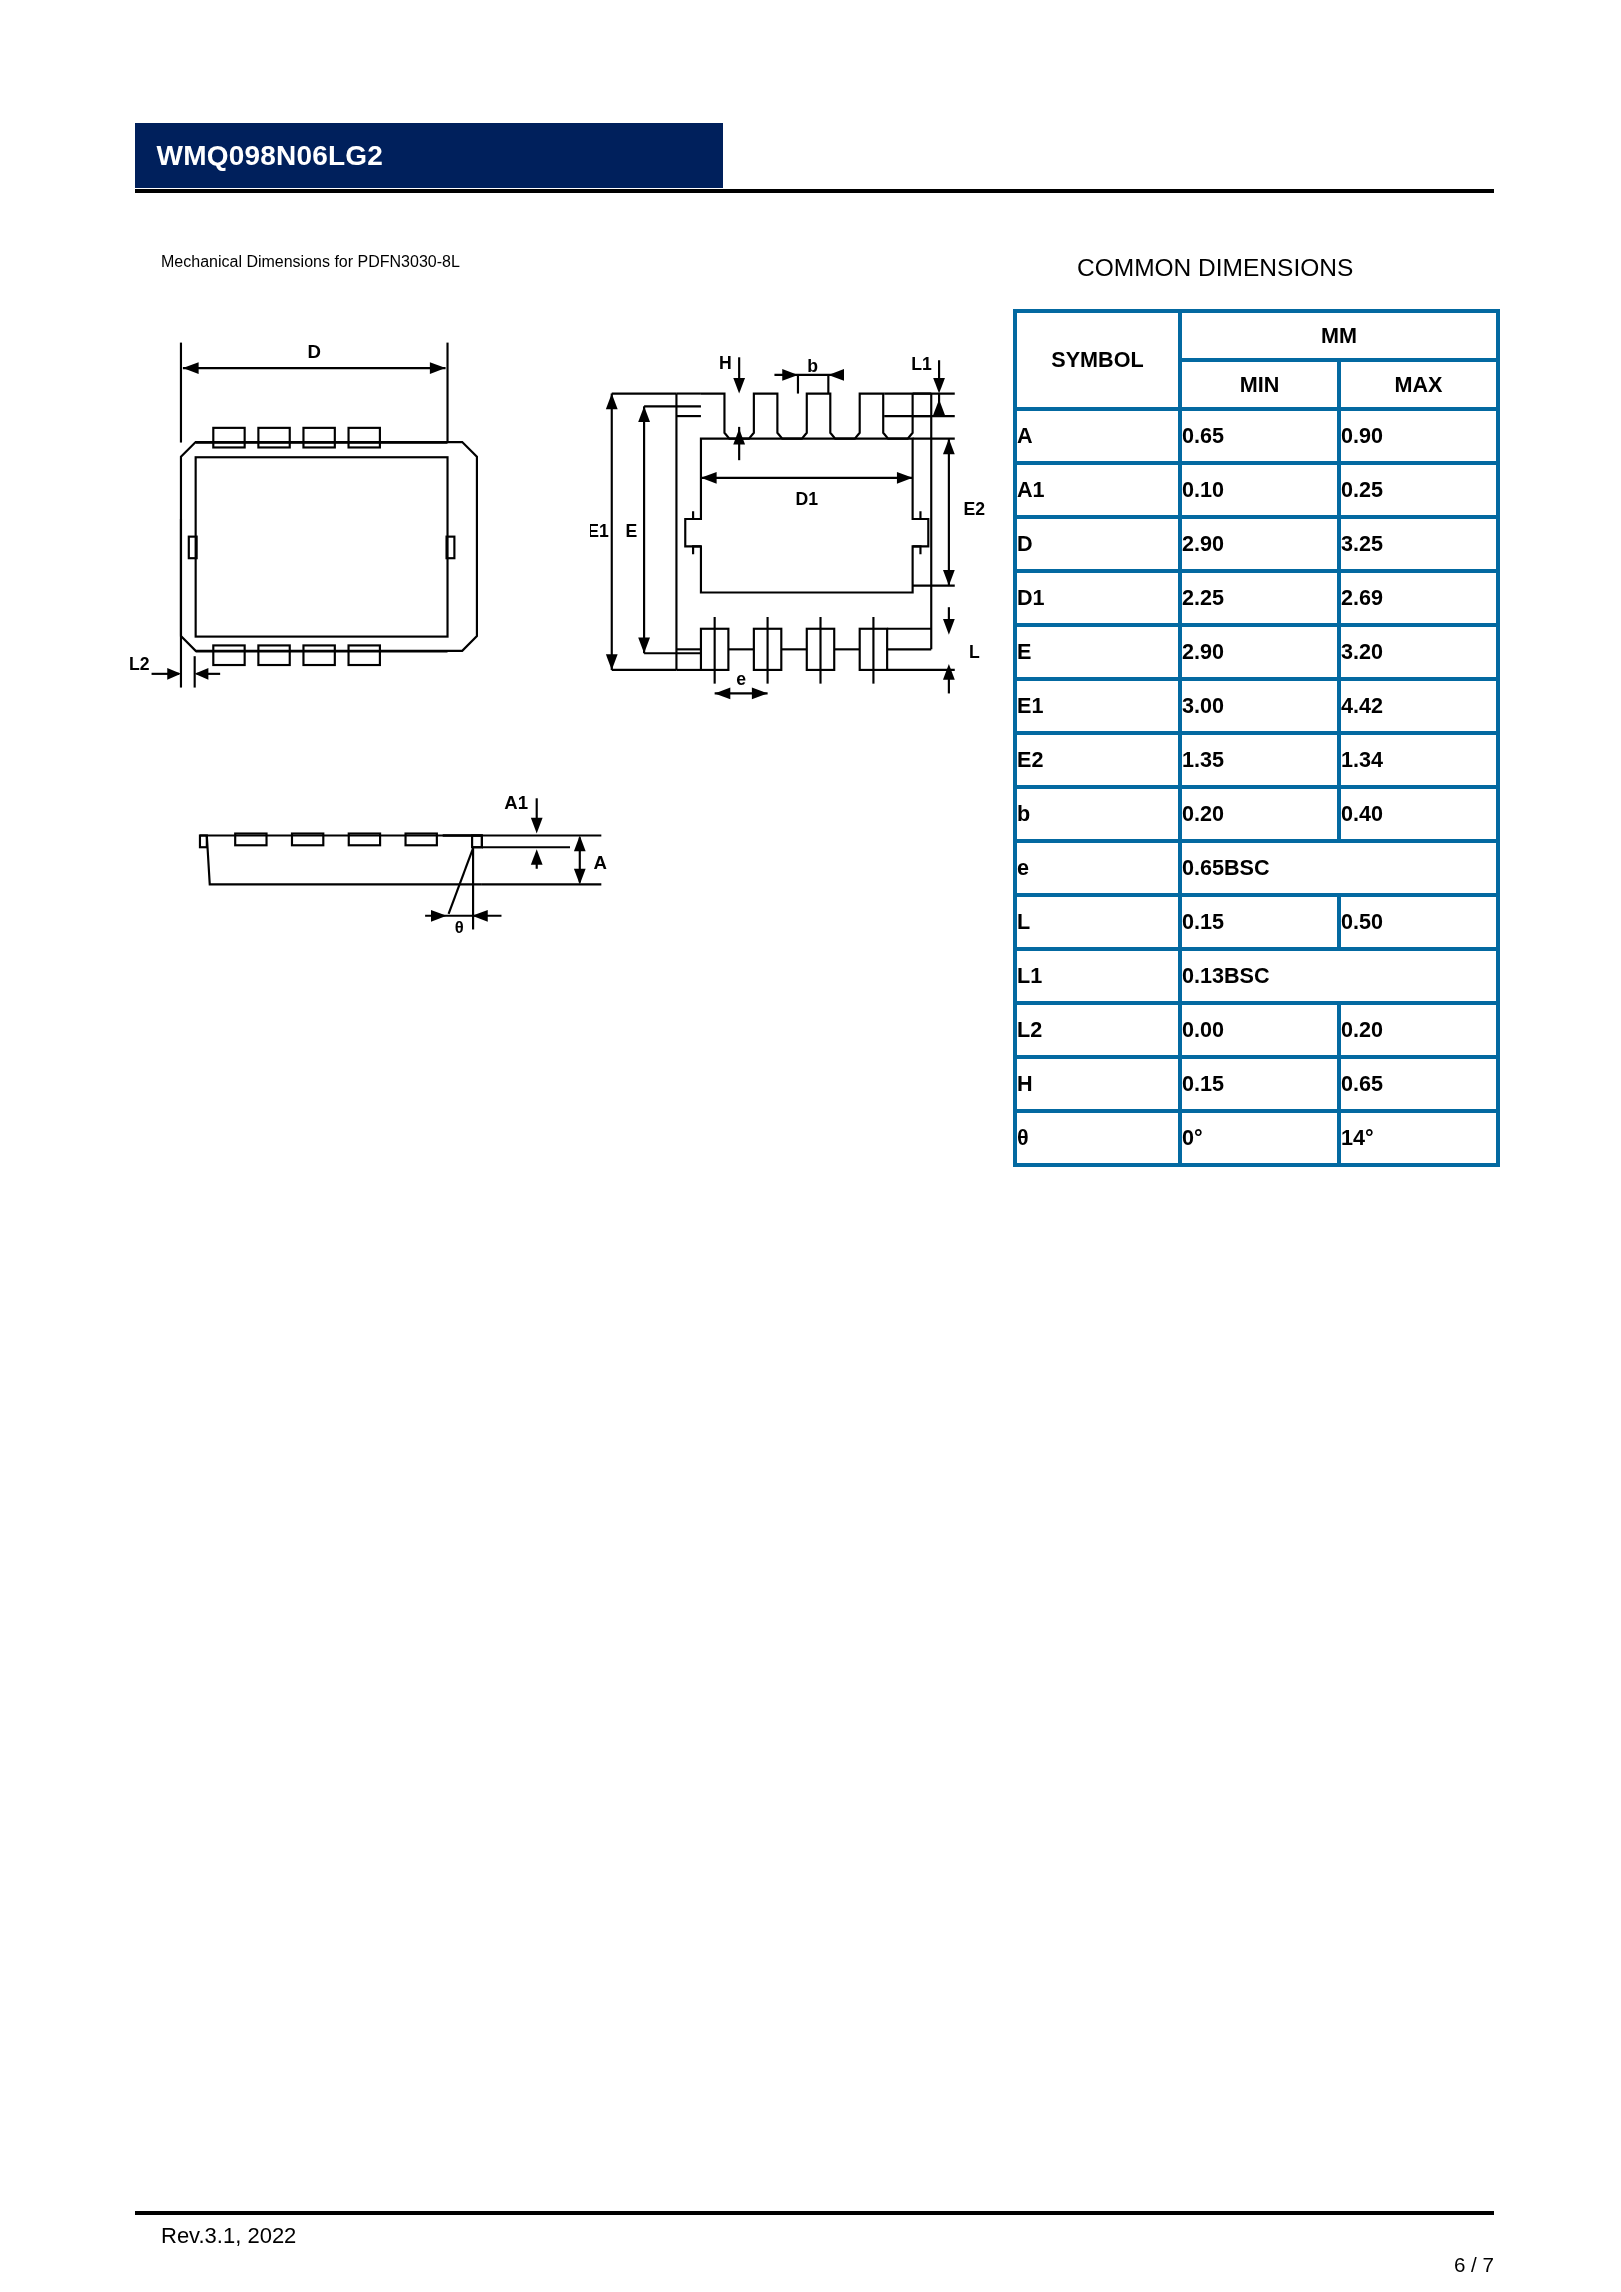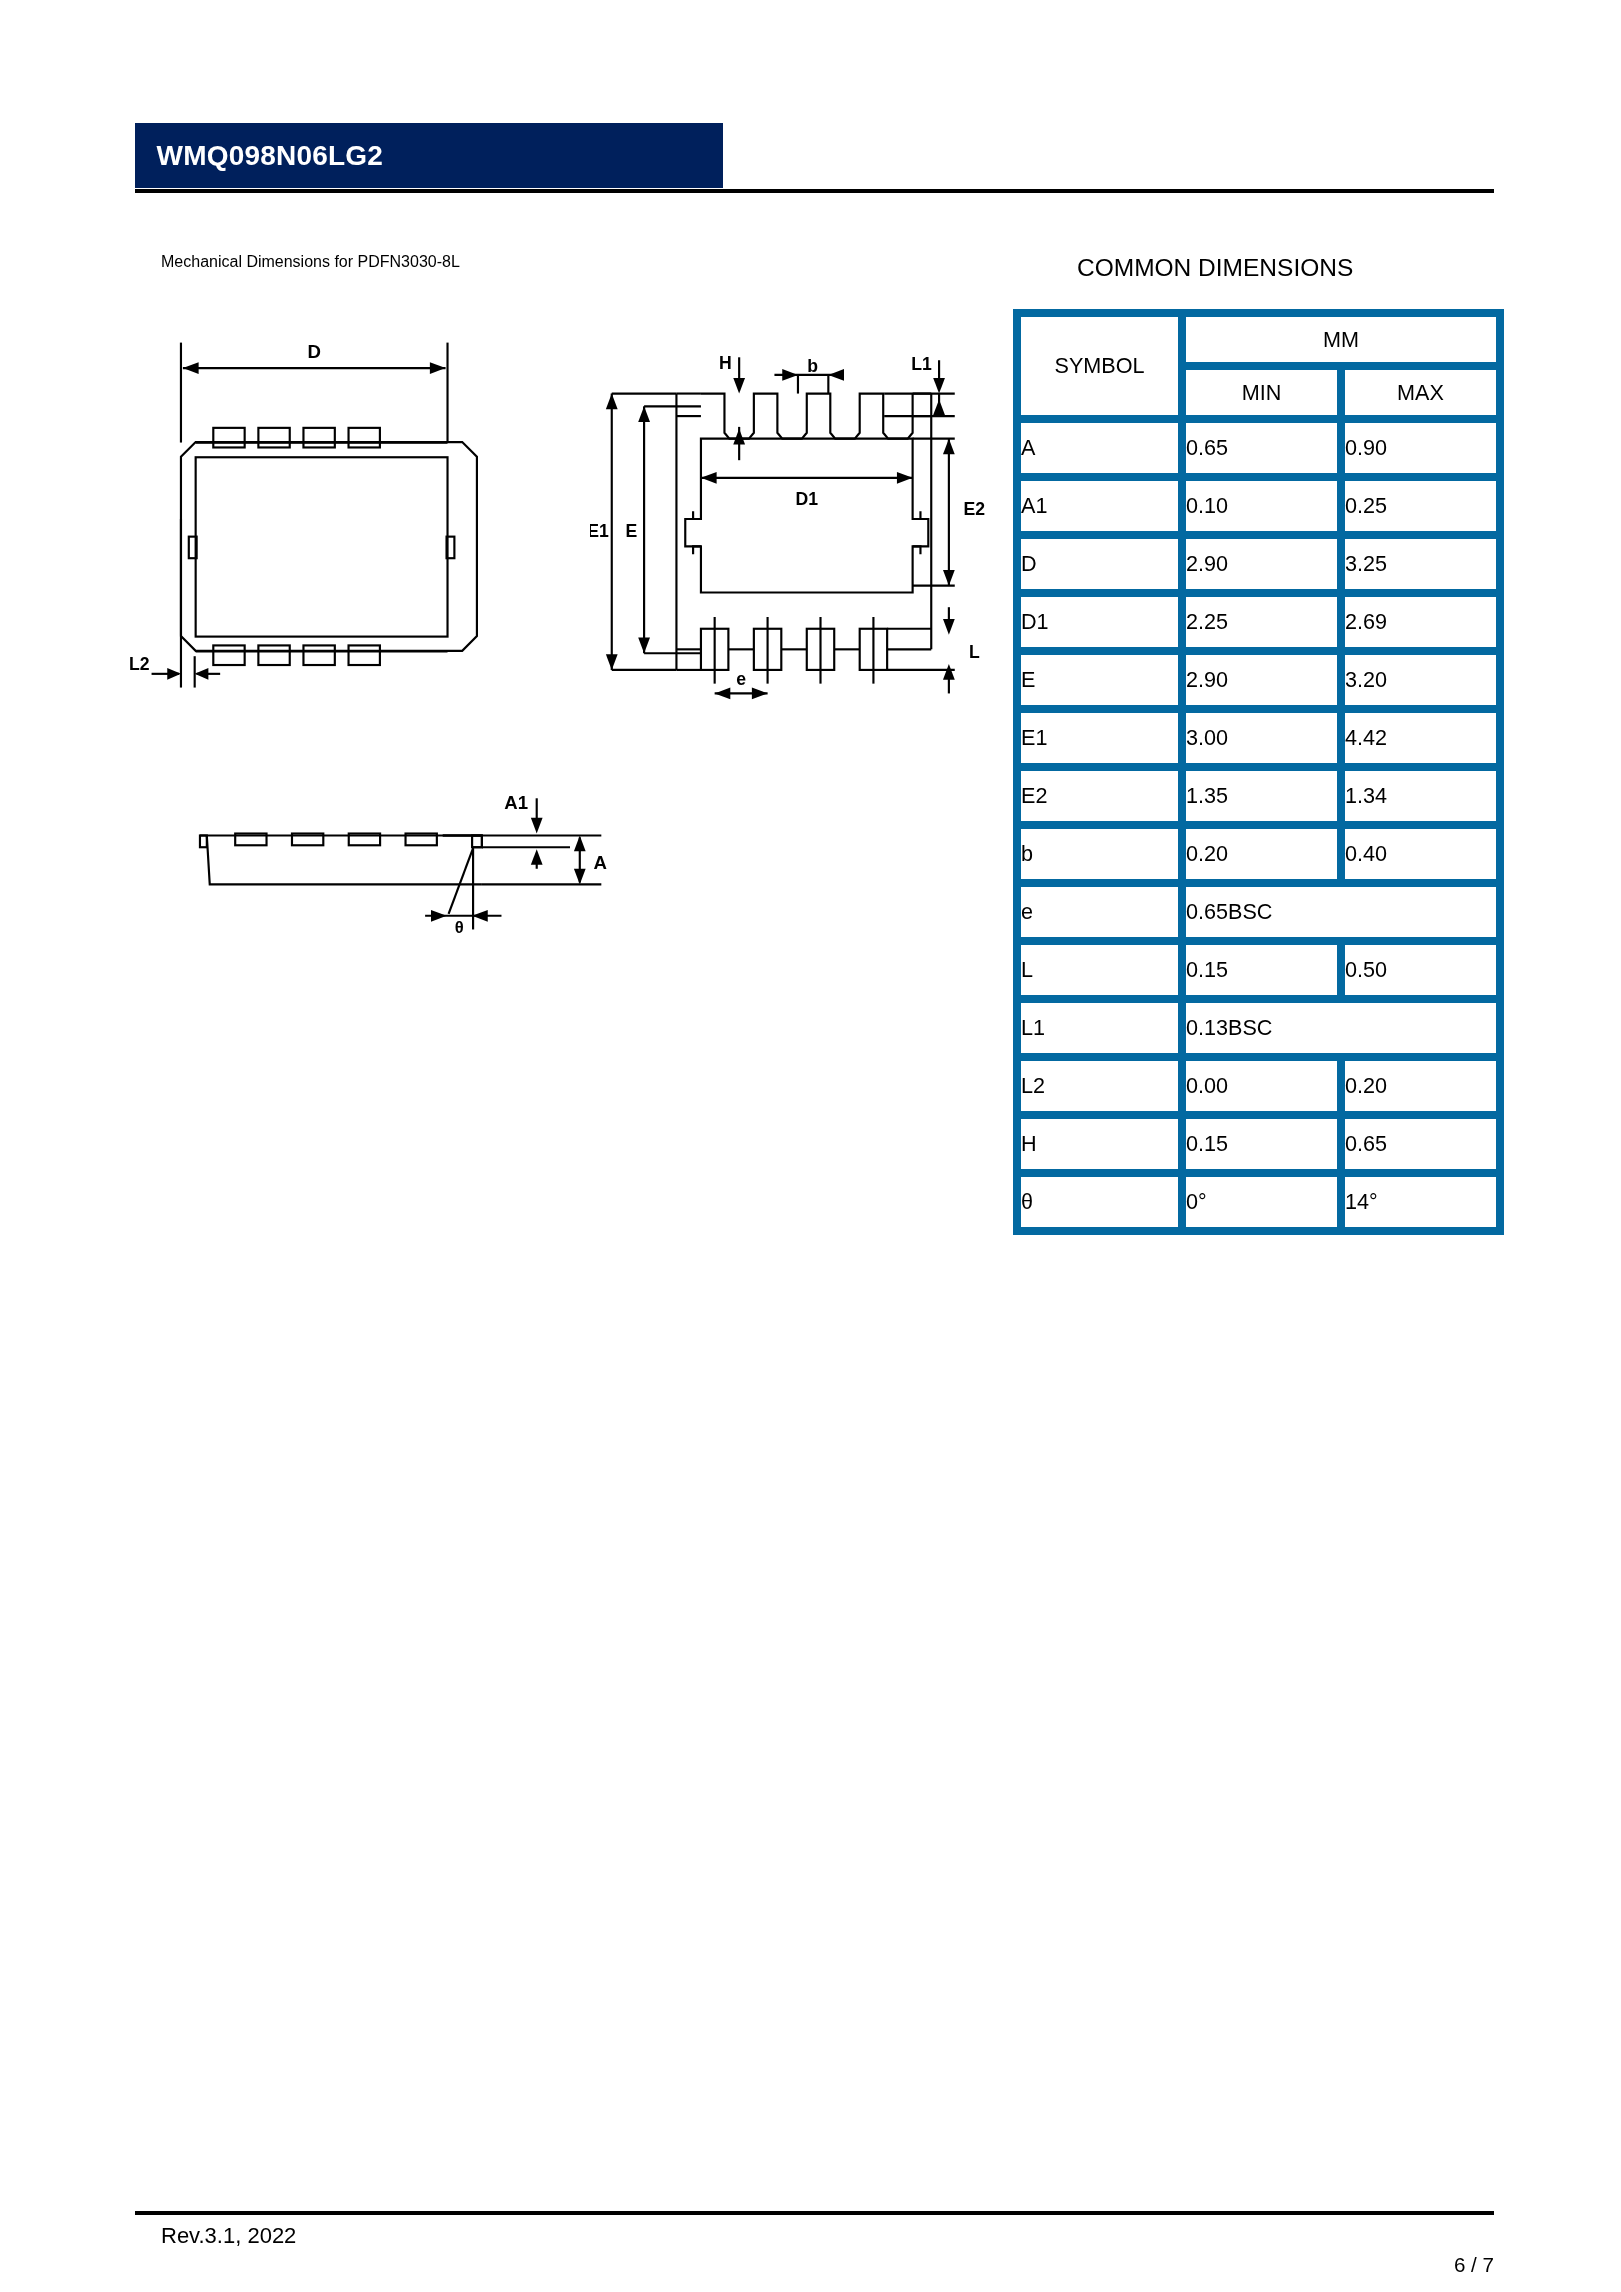--- a/index.html
+++ b/index.html
@@ -75,23 +75,23 @@
   table.dims {
     position: absolute;
     left: 1001px;
     top: 309px;
     width: 482px;
     border-collapse: collapse;
     font-size: 21.6px;
     table-layout: fixed;
   }
   table.dims th, table.dims td {
-    border: 8px solid #0369a1;
+    border: 4px solid #0369a1;
     vertical-align: middle;
-    font-weight: normal;
+    font-weight: bold;
     height: 50px;
     padding: 0;
   }
   table.dims col.c-sym { width: 165px; }
   table.dims col.c-min { width: 159px; }
   table.dims col.c-max { width: 159px; }
   table.dims tr.hdr-a th { height: 45px; }
   table.dims tr.hdr-b th { height: 45px; }
   table.dims .sym-head { }
 

